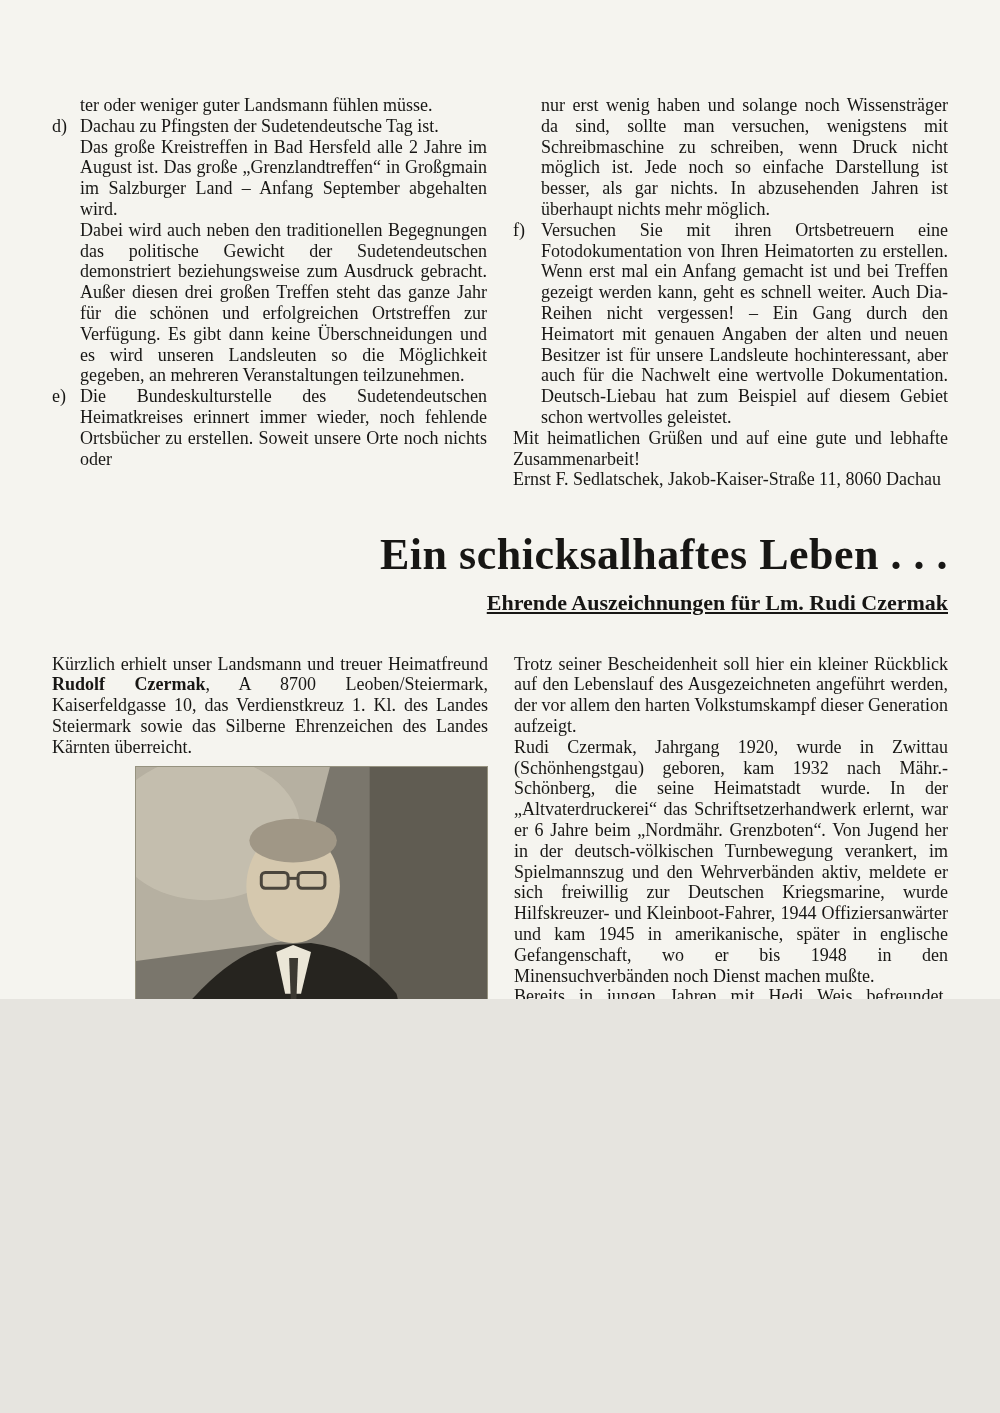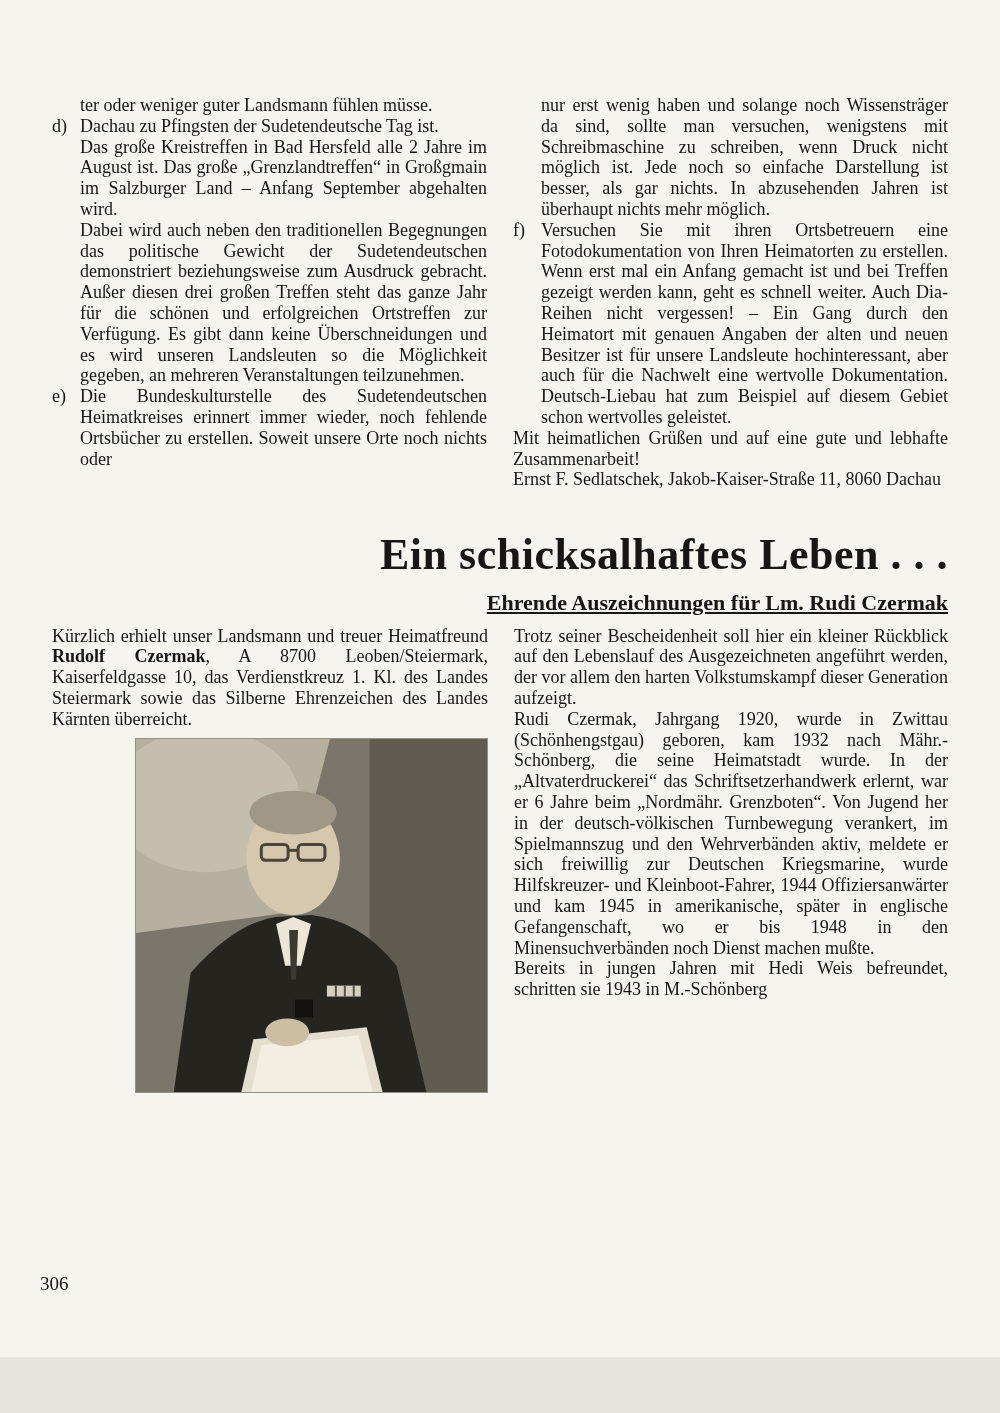--- a/index.html
+++ b/index.html
@@ -1,20 +1,20 @@
 <!DOCTYPE html>
 <html lang="de"><head>
 <meta charset="utf-8">
 <style>
   * { margin: 0; padding: 0; box-sizing: border-box; }
   html, body { background: #e6e4df; }
   .page {
     position: relative;
     width: 1000px;
-    height: 1357px;
+    height: 999px;
     margin: 0 auto;
     background: #f5f4ef;
     color: #171614;
     font-family: "Liberation Serif", "DejaVu Serif", serif;
     font-size: 18px;
     line-height: 20.8px;
     overflow: hidden;
   }
   .content { padding: 95px 52px 0 52px; }
   .columns { display: grid; grid-template-columns: 1fr 1fr; column-gap: 26px; }
@@ -23,21 +23,21 @@
   .list-item { position: relative; padding-left: 28px; }
   .list-item .marker { position: absolute; left: 0; top: 0; }
   .article-head { text-align: right; margin-top: 42px; }
   .article-title {
     font-size: 44px;
     line-height: 1.05;
     font-weight: bold;
     letter-spacing: 0.5px;
   }
   .article-subtitle { font-size: 22px; line-height: 1.15; font-weight: bold; margin-top: 12px; text-decoration: underline; }
-  .columns.article { margin-top: 10px; }
+  .columns.article { margin-top: 38px; }
   .photo {
     margin: 8px 0 0 83px;
     width: 353px;
     height: 355px;
     border: 1px solid #96927f;
     background: #716d63;
   }
   .photo svg { display: block; width: 100%; height: 100%; }
   .page-number { position: absolute; left: 40px; top: 1274px; font-size: 19px; }
   strong { font-weight: bold; }

